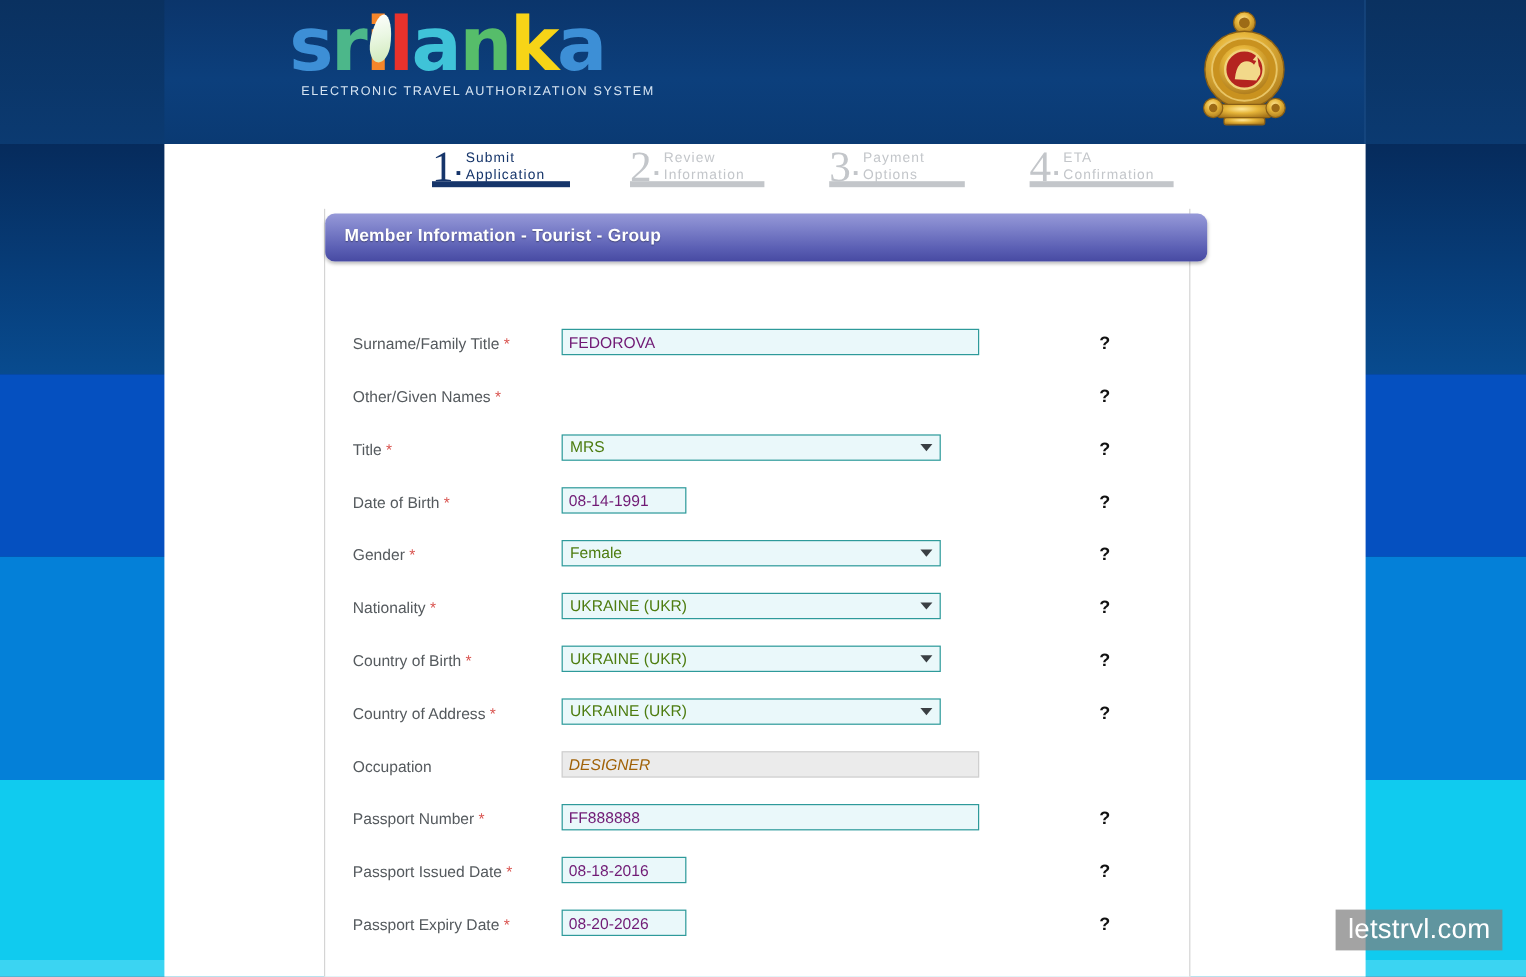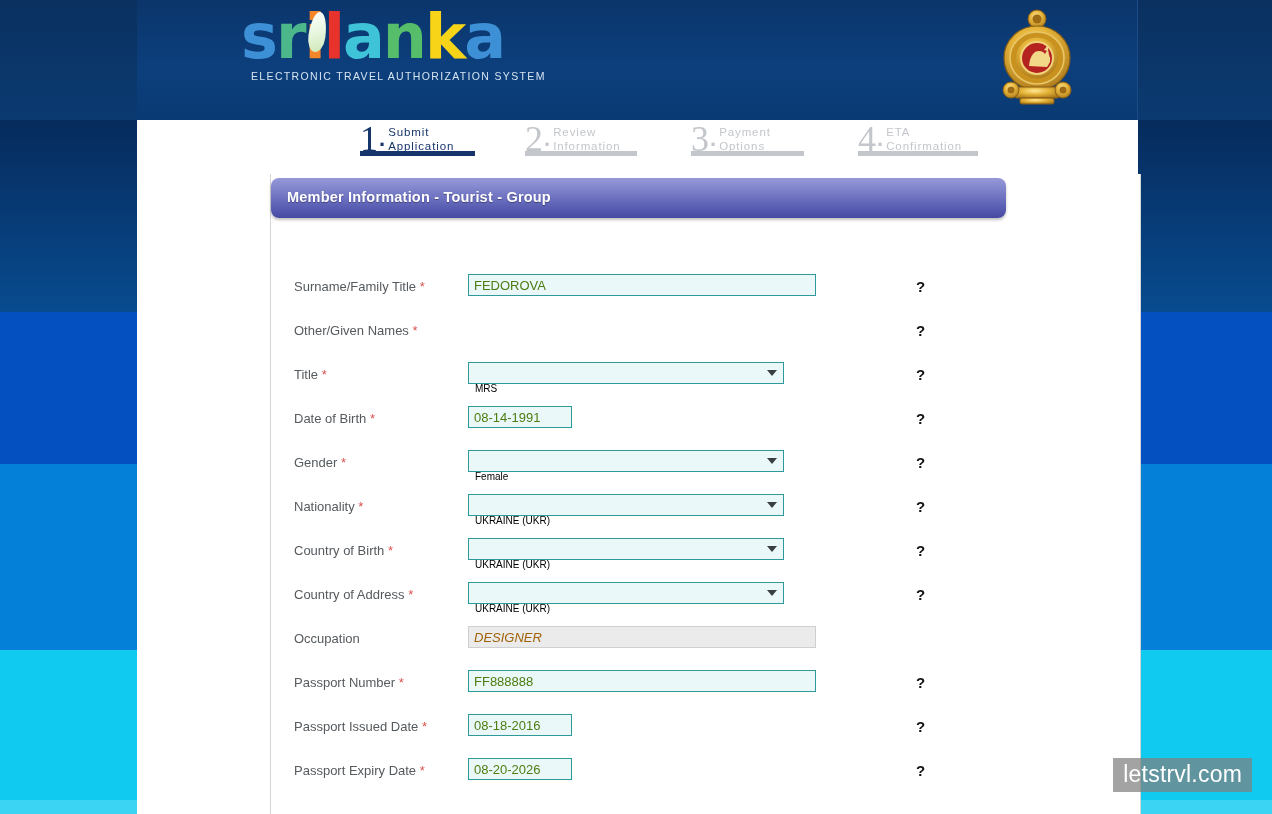--- a/index.html
+++ b/index.html
@@ -128,21 +128,21 @@
   #step4 { left: 721px; }
   #step1 .step-rule { width: 115px; }
   #step2 .step-rule { width: 112px; }
   #step3 .step-rule { width: 113px; }
   #step4 .step-rule { width: 120px; }
 
   
   #panel {
     position: absolute;
     left: 133px; top: 54px;
-    width: 871px; height: 640px;
+    width: 722px; height: 640px;
     background: #ffffff;
     border-left: 1px solid #d4d4d4;
     border-right: 1px solid #d4d4d4;
   }
   #panel-head {
     position: absolute; left: 0; top: 4px;
     width: 735px; height: 40px;
     border-radius: 8px;
     background: linear-gradient(180deg,#9699d8 0%,#7f83cb 28%,#5b5fb4 72%,#474aa2 100%);
     box-shadow: 0 2px 3px rgba(0,0,0,0.25);
@@ -168,21 +168,21 @@
     position: absolute; left: 23px; top: 9px;
     font-size: 13px; color: #555a5e;
     white-space: nowrap;
   }
   .req { color: #d9534f; font-size: 13px; }
   .field {
     position: absolute; left: 197px; top: 4px;
     height: 22px;
     border: 1px solid #2e9a9a;
     background: #eaf8fa;
-    color: #4d7c0f;
+    color: #701a75;
     font-size: 13px;
     font-family: "Liberation Sans", sans-serif;
     padding: 0 5px;
     line-height: 20px;
     outline: none;
   }
   .field.wide   { width: 348px; }
   .field.date   { width: 104px; }
   .field.disabled {
     background: #ebebeb;
@@ -190,23 +190,23 @@
     color: #a16207;
     font-style: italic;
   }
   .select-wrap {
     position: absolute; left: 197px; top: 4px;
     width: 316px; height: 22px;
     border: 1px solid #2e9a9a;
     background: #eaf8fa;
   }
   .select-val {
-    position: absolute; left: 6px; top: 16px;
+    position: absolute; left: 6px; top: 0;
     line-height: 20px;
-    font-size: 10px; color: #000000;
+    font-size: 13px; color: #4d7c0f;
     white-space: nowrap;
   }
   .select-arrow {
     position: absolute; right: 6px; top: 7px;
     width: 0; height: 0;
     border-left: 5px solid transparent;
     border-right: 5px solid transparent;
     border-top: 6px solid #3a3f43;
   }
   .help {

